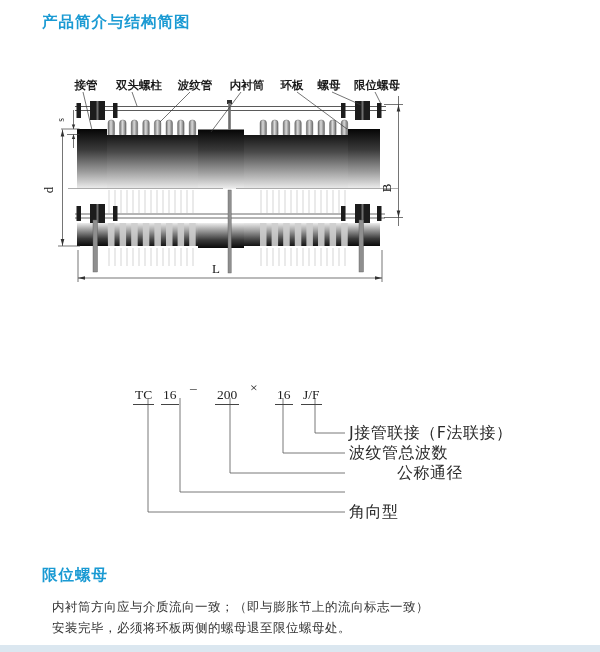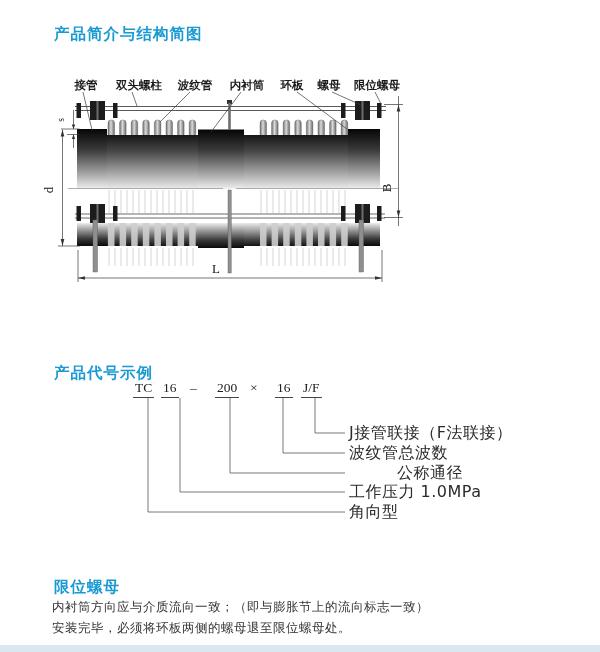--- a/index.html
+++ b/index.html
@@ -1,25 +1,25 @@
 <!DOCTYPE html>
 <html><head>
 <meta charset="utf-8">
 <style>
   html,body{margin:0;padding:0;background:#fff;}
   #page{position:relative;width:600px;height:652px;background:#ffffff;overflow:hidden;
         font-family:"DejaVu Sans","Liberation Sans",sans-serif;}
   .abs{position:absolute;}
-  h2.sec{margin:16px;font-size:15.5px;font-weight:bold;letter-spacing:1px;color:#1A9AD3;
+  h2.sec{margin:4px;font-size:15.5px;font-weight:bold;letter-spacing:1px;color:#1A9AD3;
          font-family:"DejaVu Sans",sans-serif;}
   .para{font-size:12.5px;color:#333;letter-spacing:0.5px;white-space:nowrap;}
   
   .tok{position:absolute;top:6px;font-family:"Liberation Serif","DejaVu Serif",serif;
        font-size:13.5px;color:#222;line-height:14px;}
-  .tok.u{border-bottom:1px solid #444;padding:0 2px 1.5px 2px;}
+  .tok.u{border-bottom:1px solid #444;padding:0 2px 1.5px 2px;margin-top:7px;}
   .callout{position:absolute;left:219px;font-size:16px;color:#2b2b2b;white-space:nowrap;
            transform:translateY(-50%);letter-spacing:0.5px;}
   .bstrip{left:0;top:645px;width:600px;height:7px;background:#dbe7f0;}
   svg text{font-family:"DejaVu Sans",sans-serif;}
   svg text.dim{font-family:"Liberation Serif","DejaVu Serif",serif;}
 </style>
 </head>
 <body>
 
 <div id="page">
@@ -274,21 +274,20 @@
         <text x="109" y="29">双头螺柱</text>
         <text x="165" y="29">波纹管</text>
         <text x="217" y="29">内衬筒</text>
         <text x="262" y="29">环板</text>
         <text x="299" y="29">螺母</text>
         <text x="347" y="29">限位螺母</text>
       </g>
     </svg>
   </div>
 
-  <h2 class="sec abs" style="left:38px;top:347px;">产品代号示例</h2>
 
   <div class="abs" style="left:130px;top:375px;width:380px;height:155px;">
     <svg class="abs" style="left:0;top:0;" width="380" height="155" viewBox="0 0 380 155">
       <g fill="none" stroke="#555" stroke-width="0.8">
         <path d="M18,23 V137 H215"></path>
         <path d="M50,23 V117 H215"></path>
         <path d="M100,23 V98 H215"></path>
         <path d="M153,23 V78 H215"></path>
         <path d="M185,23 V58 H215"></path>
       </g>
@@ -297,21 +296,20 @@
     <span class="tok u" style="left:31px;">16</span>
     <span class="tok" style="left:60px;">–</span>
     <span class="tok u" style="left:85px;">200</span>
     <span class="tok" style="left:120px;">×</span>
     <span class="tok u" style="left:145px;">16</span>
     <span class="tok u" style="left:171px;">J/F</span>
 
     <span class="callout" style="top:58px;">J接管联接（F法联接）</span>
     <span class="callout" style="top:78px;">波纹管总波数</span>
     <span class="callout" style="top:98px;margin-left:48px;">公称通径</span>
-    <span class="callout" style="top:117px;">工作压力 1.0MPa</span>
     <span class="callout" style="top:137px;">角向型</span>
   </div>
 
   <h2 class="sec abs" style="left:38px;top:561px;">限位螺母</h2>
 
   <div class="para abs" style="left:52px;top:620px;">安装完毕，必须将环板两侧的螺母退至限位螺母处。</div>
   <div class="para abs" style="left:52px;top:599px;">内衬筒方向应与介质流向一致；（即与膨胀节上的流向标志一致）</div>
 
   <div class="abs bstrip"></div>
 </div>

